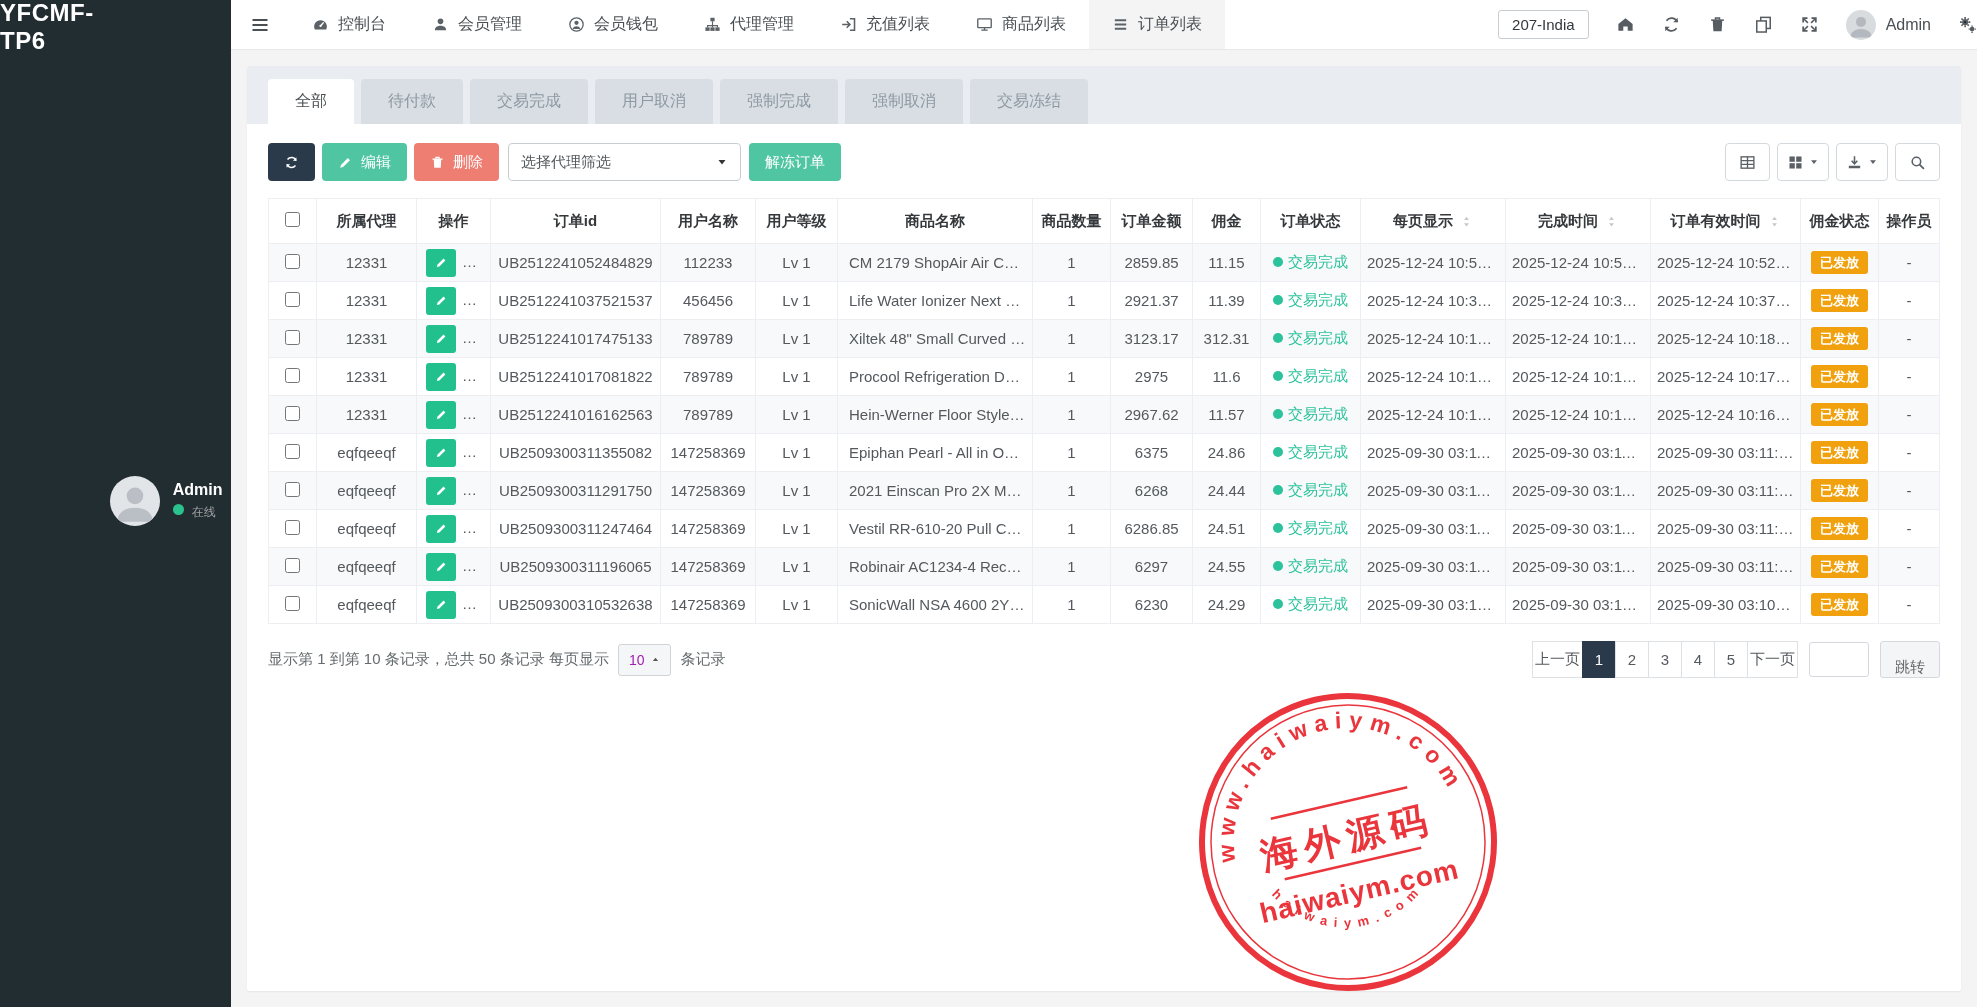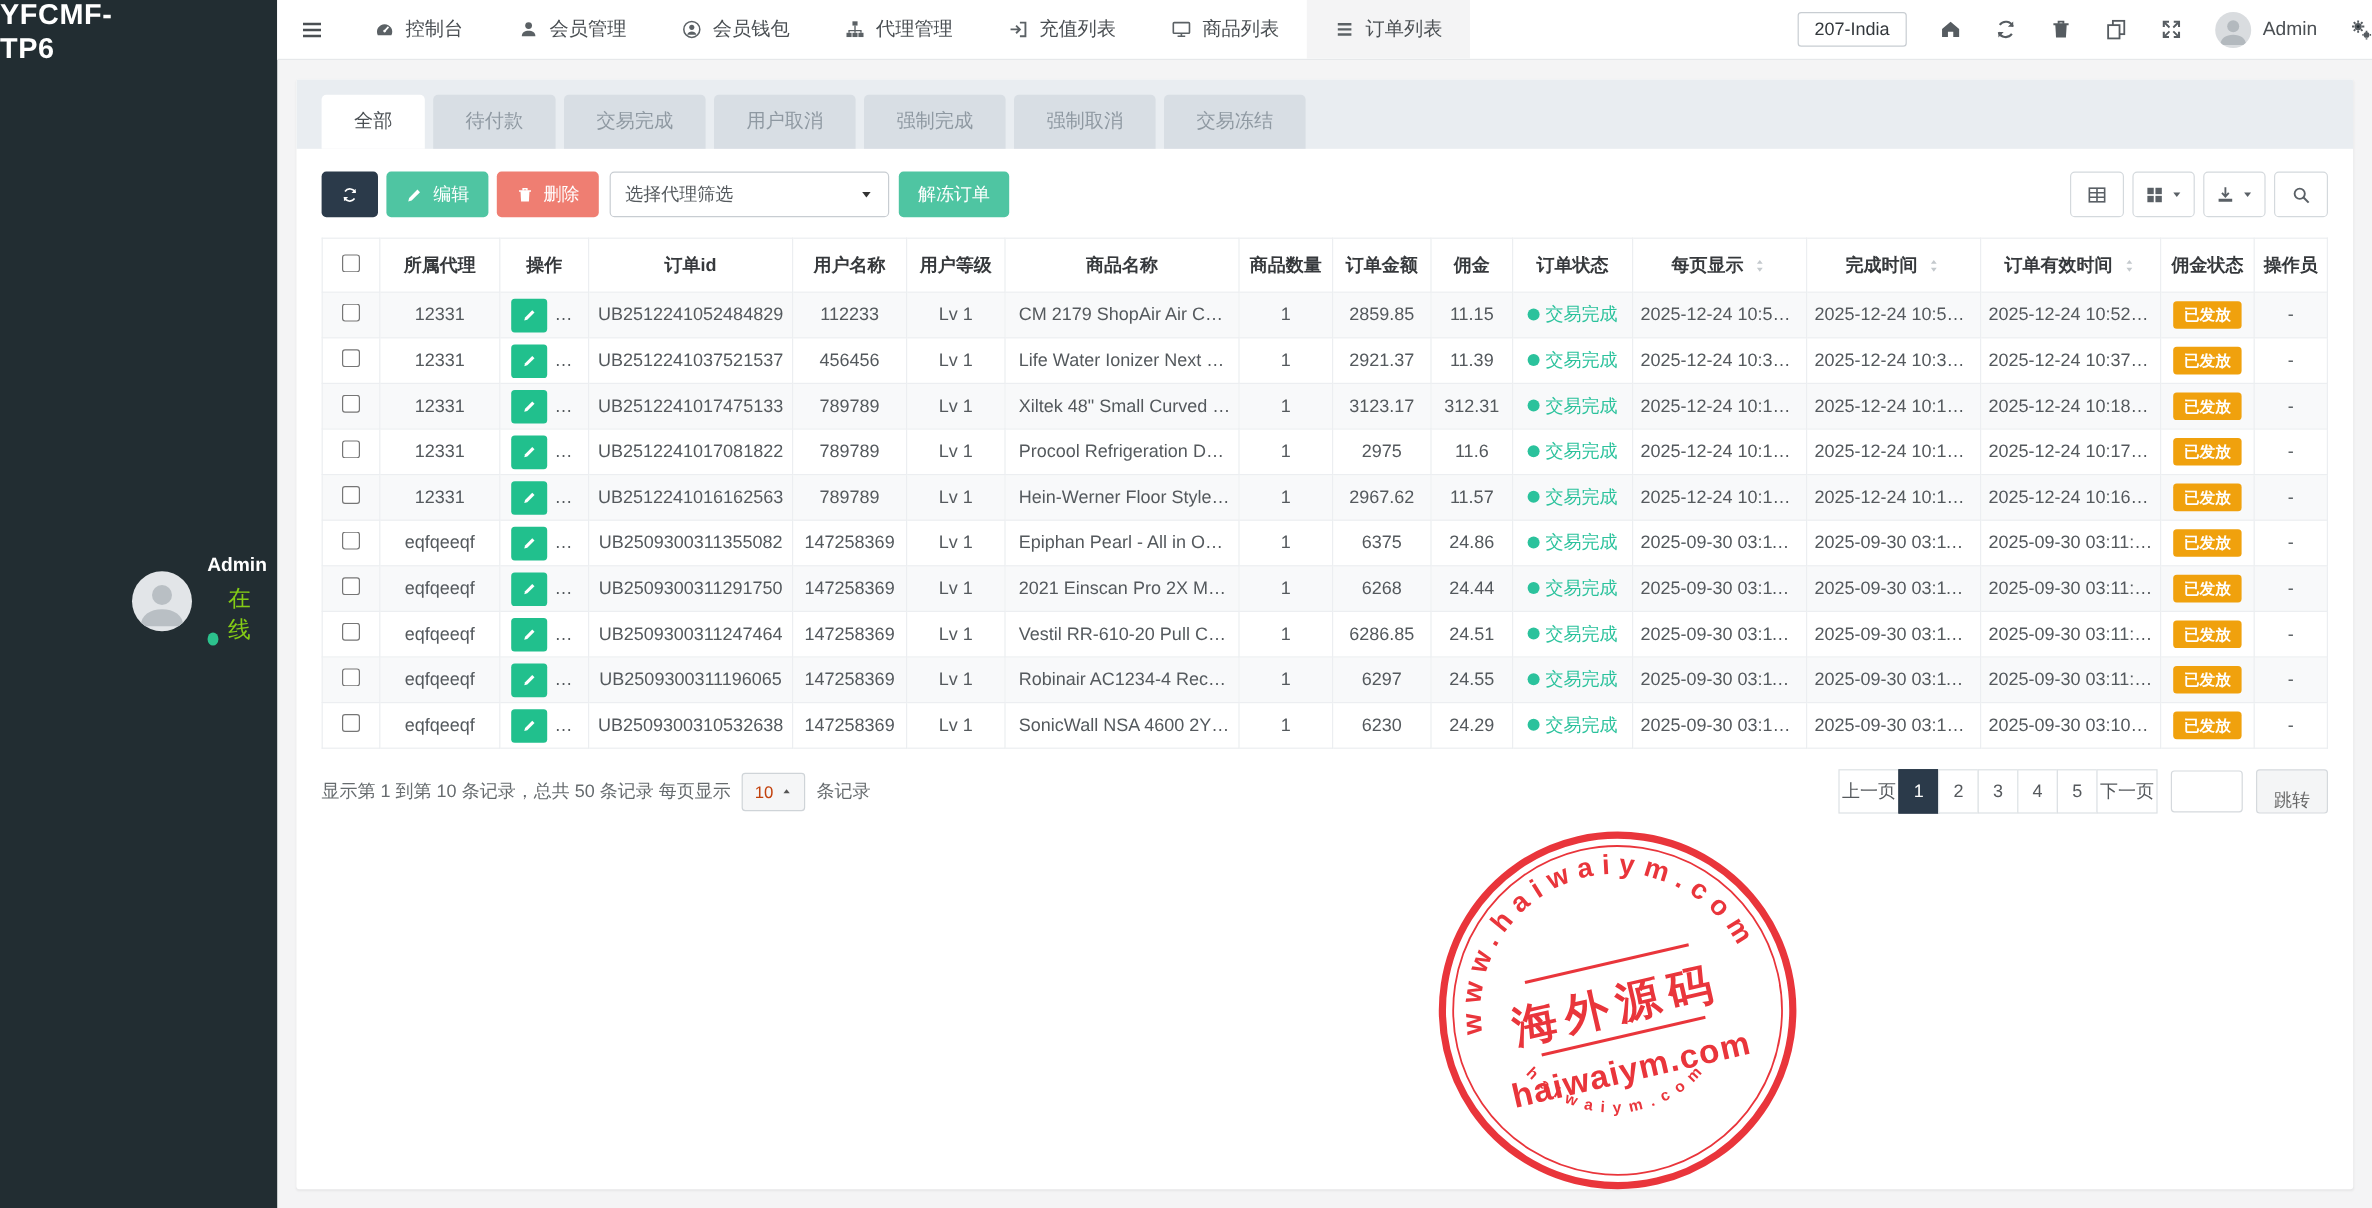--- a/index.html
+++ b/index.html
@@ -12,21 +12,21 @@
   svg.ic { width:18px; height:18px; display:block; }
 
   
   .sidebar { width:231px; height:100%; background:#222d32; color:#b0bec5; flex:none; display:flex; }
   .logo { height:54px; display:flex; align-items:center; justify-content:center; color:#fff; font-size:24px; font-weight:bold; letter-spacing:.5px; }
   .user-panel { display:flex; align-items:center; gap:13px; padding:10px 16px 16px; }
   .avatar { width:50px; height:50px; border-radius:50%; background:#e2e5e8; position:relative; overflow:hidden; flex:none; }
   .avatar svg { width:100%; height:100%; color:#b9bfc4; }
   .user-meta { display:flex; flex-direction:column; gap:5px; }
   .user-name { color:#fff; font-size:16px; font-weight:bold; }
-  .user-status { display:flex; align-items:flex-end; gap:8px; color:#84cc16; font-size:19px; }
+  .user-status { display:flex; align-items:flex-start; gap:8px; color:#a3a3a3; font-size:12px; }
   .dot-online { width:11px; height:11px; border-radius:50%; background:#2cc28d; }
   .search { margin:4px 14px 14px; background:#39474f; border-radius:5px; height:45px; display:flex; align-items:center; padding:0 14px; }
   .search input { flex:1; border:0; outline:0; background:transparent; color:#cfd8dc; font-size:11px; }
   .search input::placeholder { color:#8fa1a9; }
   .search svg { width:16px; height:16px; color:#9fb0b7; }
   .menu { flex:1; overflow:hidden; }
   .menu-item { height:44px; display:flex; align-items:center; padding:0 17px; font-size:15px; cursor:pointer; color:#b0bec5; }
   .menu-item .mi-icon { width:18px; height:18px; margin-right:13px; flex:none; }
   .menu-item .mi-label { flex:1; }
   .menu-item .mi-chevron { width:11px; height:11px; opacity:.8; }
@@ -85,21 +85,21 @@
   .op-btn { width:30px; height:28px; border:0; border-radius:3px; color:#fff; display:inline-flex; align-items:center; justify-content:center; margin:0 3px; cursor:pointer; vertical-align:middle; }
   .op-btn svg { width:13px; height:13px; }
   .op-edit { background:#21c08d; }
   .op-del { background:#e9584e; }
   .status-ok { color:#2bc29c; }
   .status-dot { display:inline-block; width:10px; height:10px; border-radius:50%; background:#2bc29c; margin-right:5px; }
   .badge-paid { display:inline-block; background:#f0a10d; color:#fff; font-size:13px; font-weight:bold; padding:5px 9px; border-radius:3px; line-height:1; }
 
   
   .pg-row { display:flex; align-items:center; margin-top:17px; font-size:15px; color:#666b6e; }
-  .size-box { border:1px solid #cfd4d8; background:#f5f6f7; border-radius:3px; padding:7px 10px; margin:0 9px; display:inline-flex; align-items:center; gap:7px; font-size:14px; color:#c2410c; cursor:pointer; }
+  .size-box { border:1px solid #cfd4d8; background:#f5f6f7; border-radius:3px; padding:7px 10px; margin:0 9px; display:inline-flex; align-items:center; gap:7px; font-size:14px; color:#a21caf; cursor:pointer; }
   .size-box svg { width:9px; height:9px; color:#555; }
   .pg-right { margin-left:auto; display:flex; align-items:center; }
   .pg-btns { display:flex; }
   .pg-btn { min-width:34px; height:37px; padding:0 2px; border:1px solid #dde1e4; background:#fff; color:#55595d; font-size:15px; display:flex; align-items:center; justify-content:center; margin-left:-1px; cursor:pointer; }
   .pg-btn.active { background:#2b3a4a; border-color:#2b3a4a; color:#fff; }
   .jump-input { width:60px; height:35px; border:1px solid #d5d9dd; border-radius:3px; margin:0 11px; outline:none; font-size:15px; text-align:center; }
   .jump-btn { height:37px; border:1px solid #d5d9dd; background:#f4f5f6; color:#666; border-radius:3px; padding:16px 14px; font-size:15px; cursor:pointer; font-family:Liberation Sans, sans-serif; }
 
   
   .stamp { position:absolute; left:1196px; top:690px; width:304px; height:304px; transform:rotate(-13deg); opacity:.93; z-index:40; pointer-events:none; }

